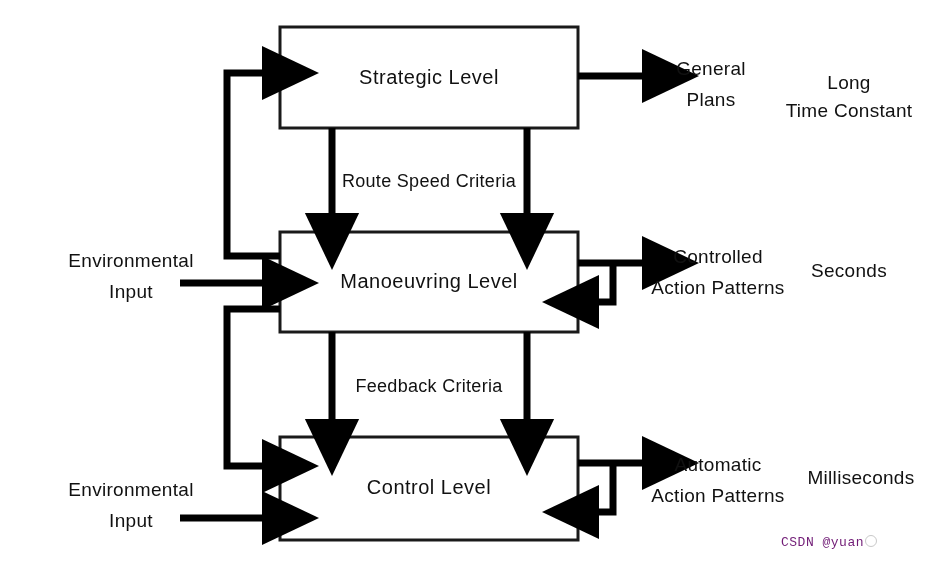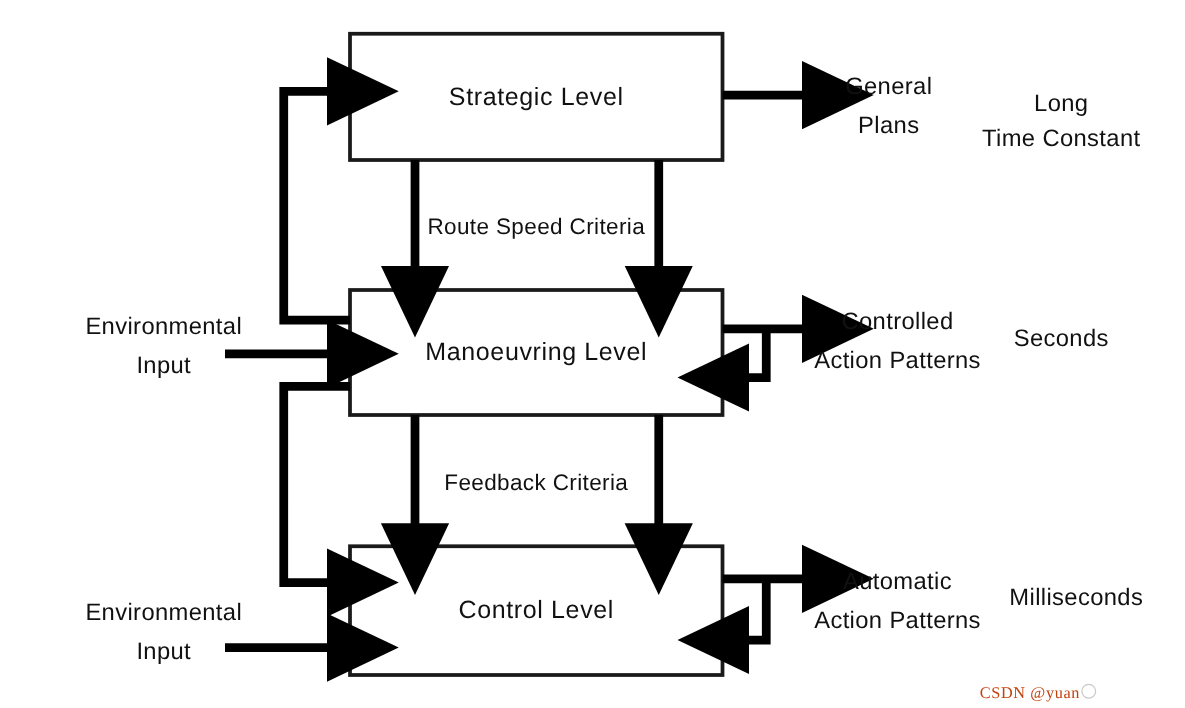--- a/index.html
+++ b/index.html
@@ -59,24 +59,24 @@
   .side-label {
     font-family: "Liberation Sans", sans-serif;
     font-size: 19px;
     fill: #111111;
     text-anchor: middle;
     letter-spacing: 0.3px;
   }
   .watermark-text {
     position: absolute;
     right: 12px;
-    bottom: 4px;
-    font-family: Liberation Serif, serif;
+    bottom: 16px;
+    font-family: Liberation Mono, monospace;
     font-size: 13px;
-    color: #c2410c;
+    color: #701a75;
     letter-spacing: 0.5px;
     white-space: nowrap;
     user-select: none;
   }
   .wm-circle {
     display: inline-block;
     width: 10px;
     height: 10px;
     border: 1px solid #c9c9c9;
     border-radius: 50%;

